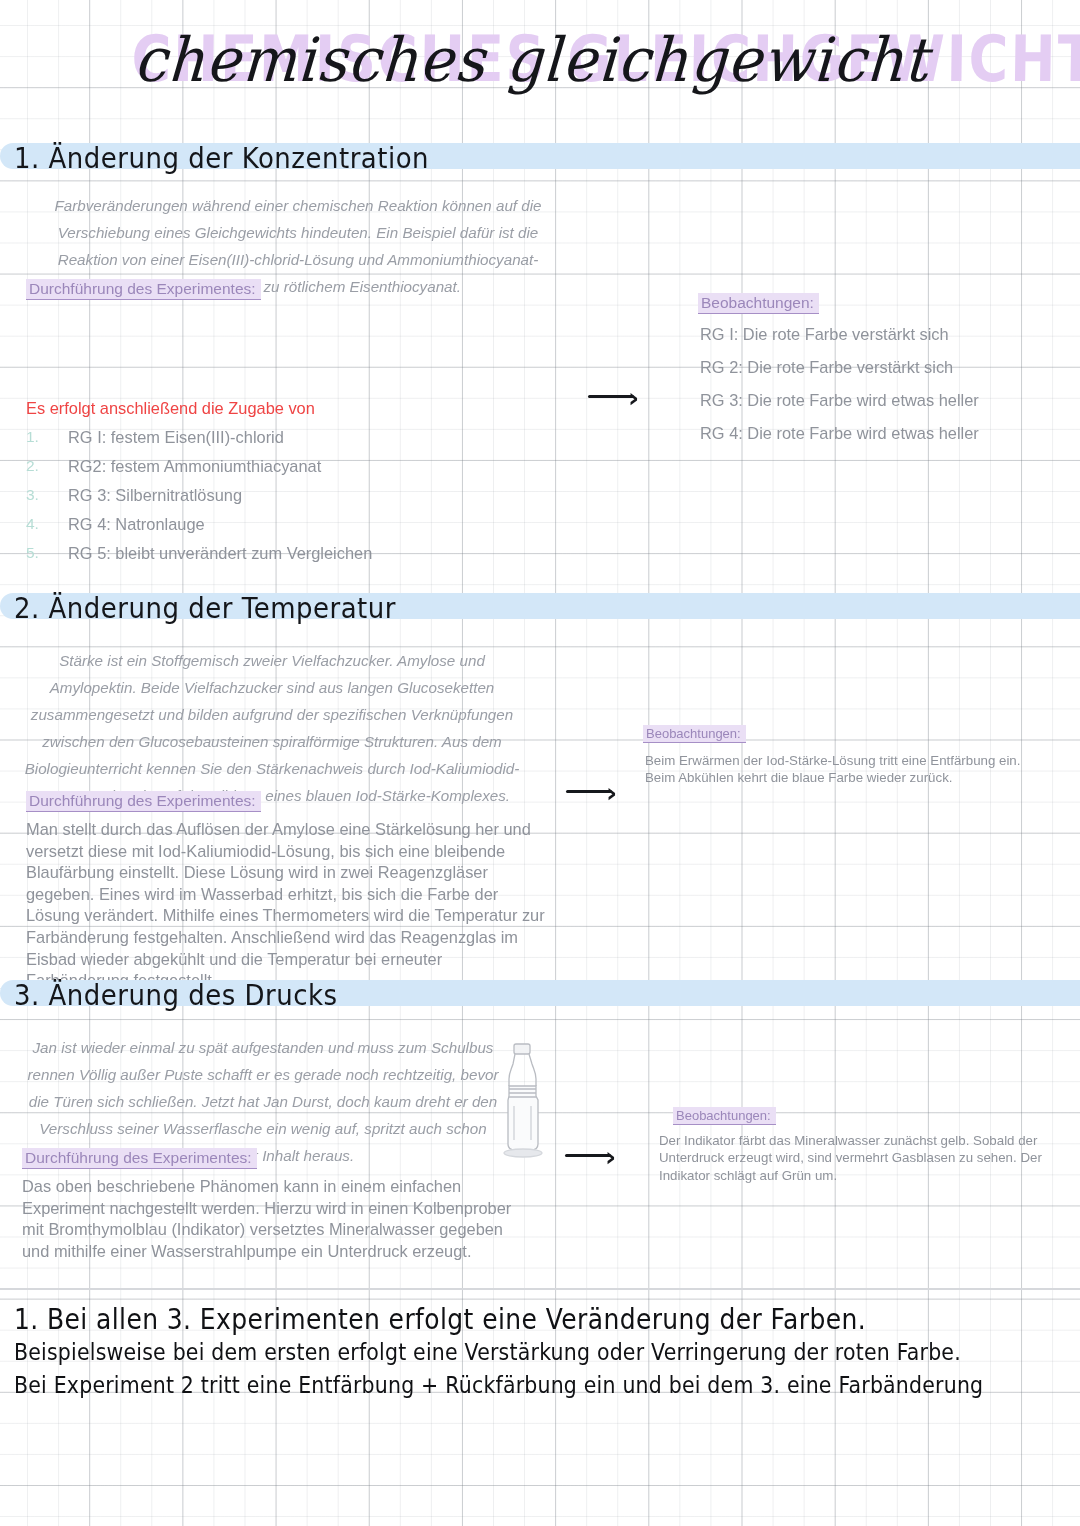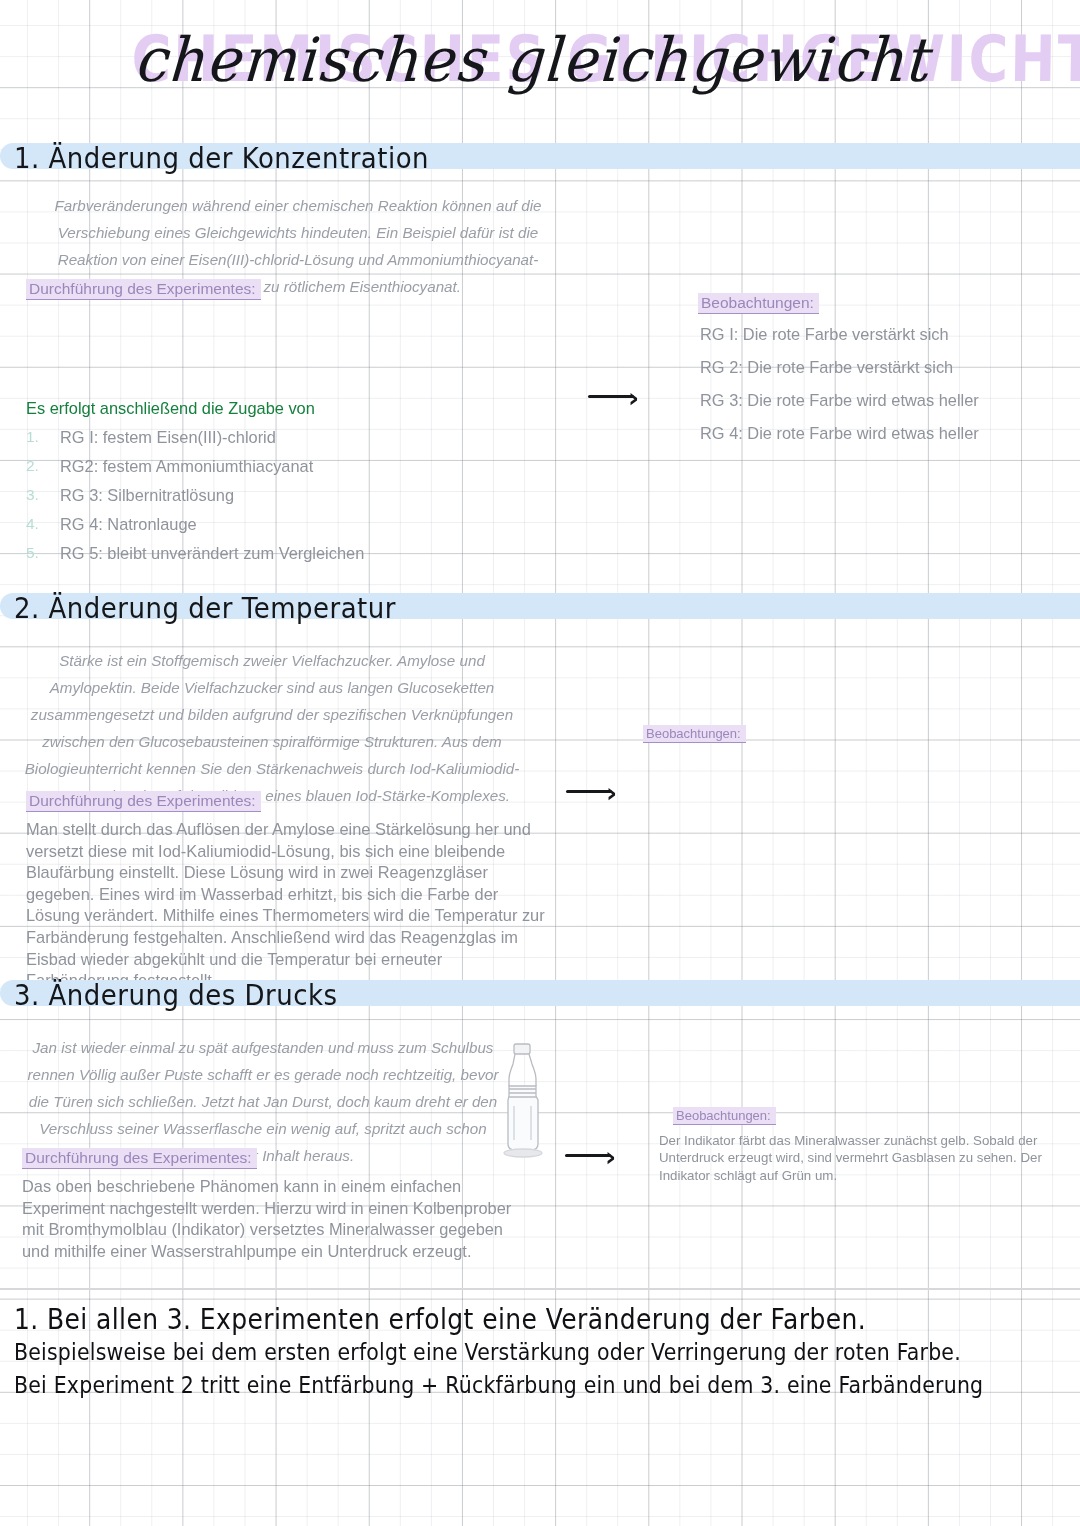--- a/index.html
+++ b/index.html
@@ -103,34 +103,35 @@
     color:#8f939b;
   }
   .body.small{
     font-size:13.3px;
     line-height:17.4px;
   }
   .lead{
     position:absolute;
     font-family:"Liberation Sans", sans-serif;
     font-size:16.4px;
-    color:#15803d;
+    color:#ef4444;
   }
 
   
   .numlist{position:absolute;}
   .numrow{display:flex;align-items:flex-start;height:29px;}
   .numrow .n{
     width:34px;flex:none;
     font-size:15.5px;color:#b6ddd5;
     font-family:"Liberation Sans", sans-serif;
   }
   .numrow .t{
     font-size:16.4px;color:#8f939b;
     font-family:"Liberation Sans", sans-serif;
+    padding-left:8px;
   }
 
   
   .obs-line{
     position:absolute;
     font-family:"Liberation Sans", sans-serif;
     font-size:16.4px;
     color:#8f939b;
     white-space:nowrap;
   }
@@ -232,20 +233,21 @@
   <div class="sublabel" style="left:26px;top:791px;">Durchführung des Experimentes:</div>
 
   <div class="body" style="left:26px;top:819px;width:522px;">Man stellt durch das Auflösen der Amylose eine Stärkelösung her und versetzt diese mit Iod-Kaliumiodid-Lösung, bis sich eine bleibende Blaufärbung einstellt. Diese Lösung wird in zwei Reagenzgläser gegeben. Eines wird im Wasserbad erhitzt, bis sich die Farbe der Lösung verändert. Mithilfe eines Thermometers wird die Temperatur zur Farbänderung festgehalten. Anschließend wird das Reagenzglas im Eisbad wieder abgekühlt und die Temperatur bei erneuter Farbänderung festgestellt.</div>
 
   <div class="arrow" style="left:566px;top:775px;">
     <div class="shaft"></div>
     <div class="head">›</div>
   </div>
 
   <div class="sublabel" style="left:643px;top:725px;font-size:13px;">Beobachtungen:</div>
+  <div class="body small" style="left:645px;top:752px;width:400px;">Beim Erwärmen der Iod-Stärke-Lösung tritt eine Entfärbung ein. Beim Abkühlen kehrt die blaue Farbe wieder zurück.</div>
 
   <div class="sec-band" style="top:980px;"></div>
   <div class="sec-title" style="top:978px;">3. Änderung des Drucks</div>
 
   <div class="intro" style="left:18px;top:1034px;width:490px;">Jan ist wieder einmal zu spät aufgestanden und muss zum Schulbus rennen Völlig außer Puste schafft er es gerade noch rechtzeitig, bevor die Türen sich schließen. Jetzt hat Jan Durst, doch kaum dreht er den Verschluss seiner Wasserflasche ein wenig auf, spritzt auch schon zischend der Inhalt heraus.</div>
 
   <svg class="bottle" style="left:495px;top:1040px;" width="56" height="120" viewBox="0 0 56 120">
     <g fill="none" stroke="#b9bcc2" stroke-width="1.3">
       <rect x="19" y="4" width="16" height="10" rx="2" fill="#f2f3f5"></rect>
       <path d="M20 14 L18 24 C16 30 14 33 14 39 L14 46"></path>

